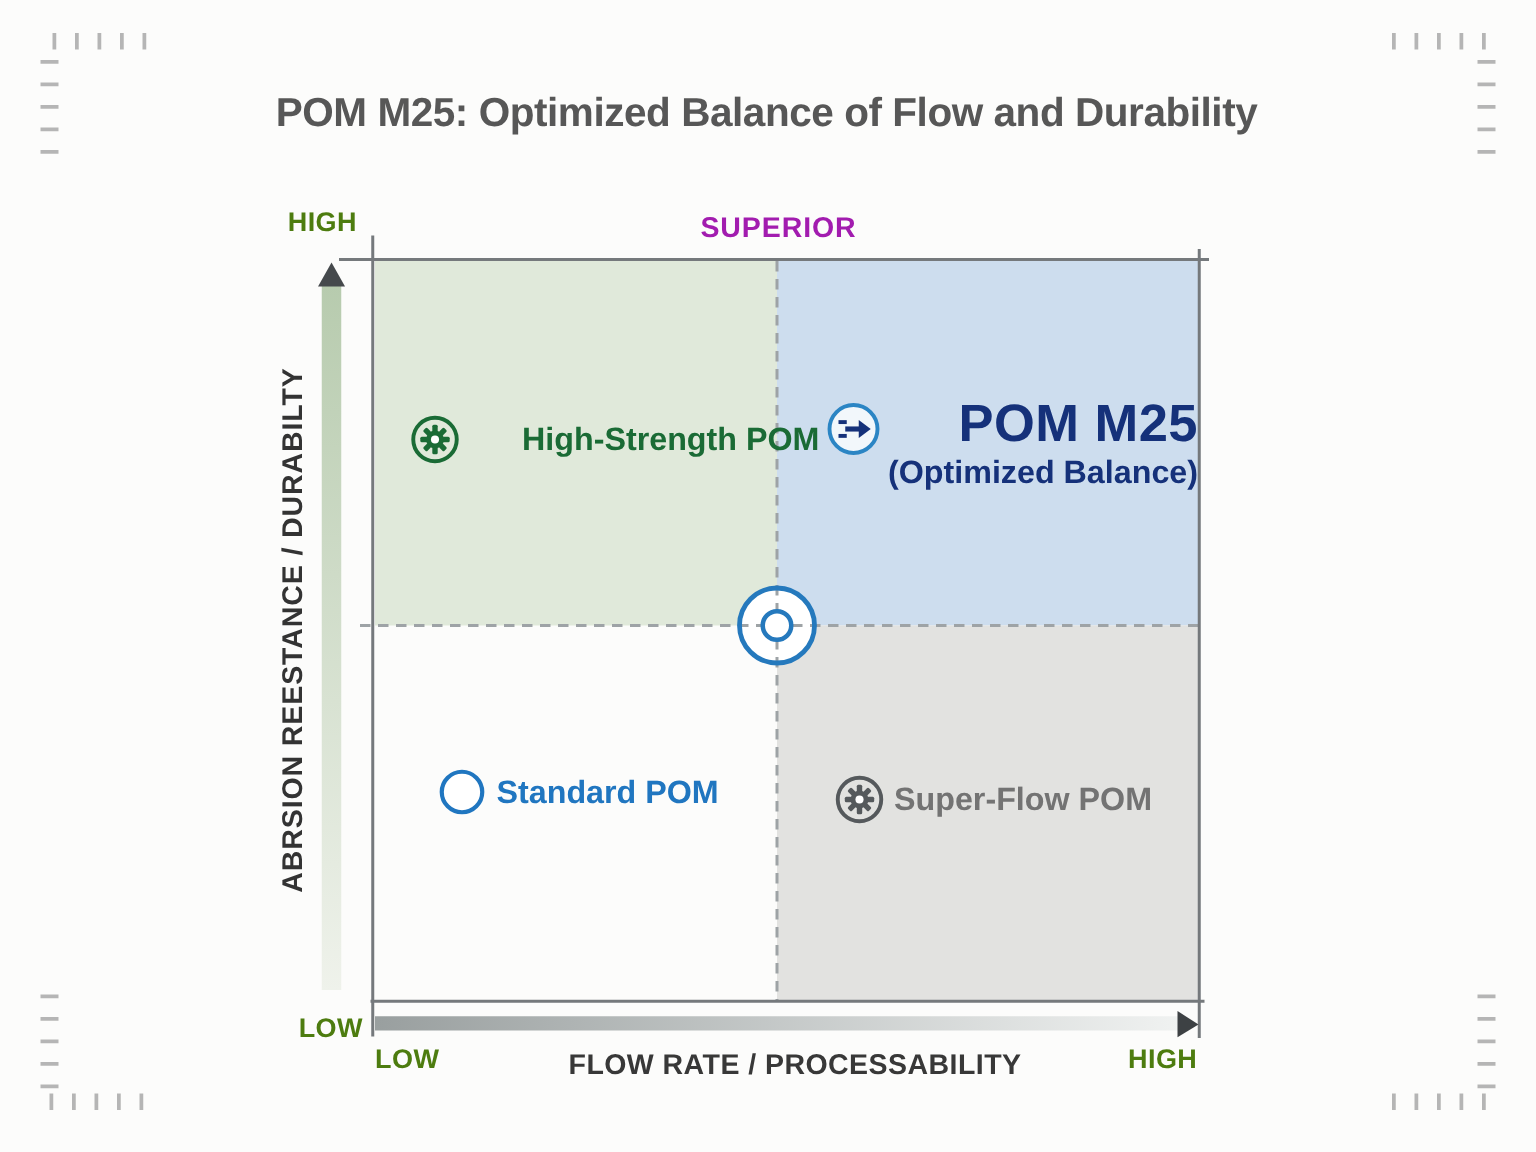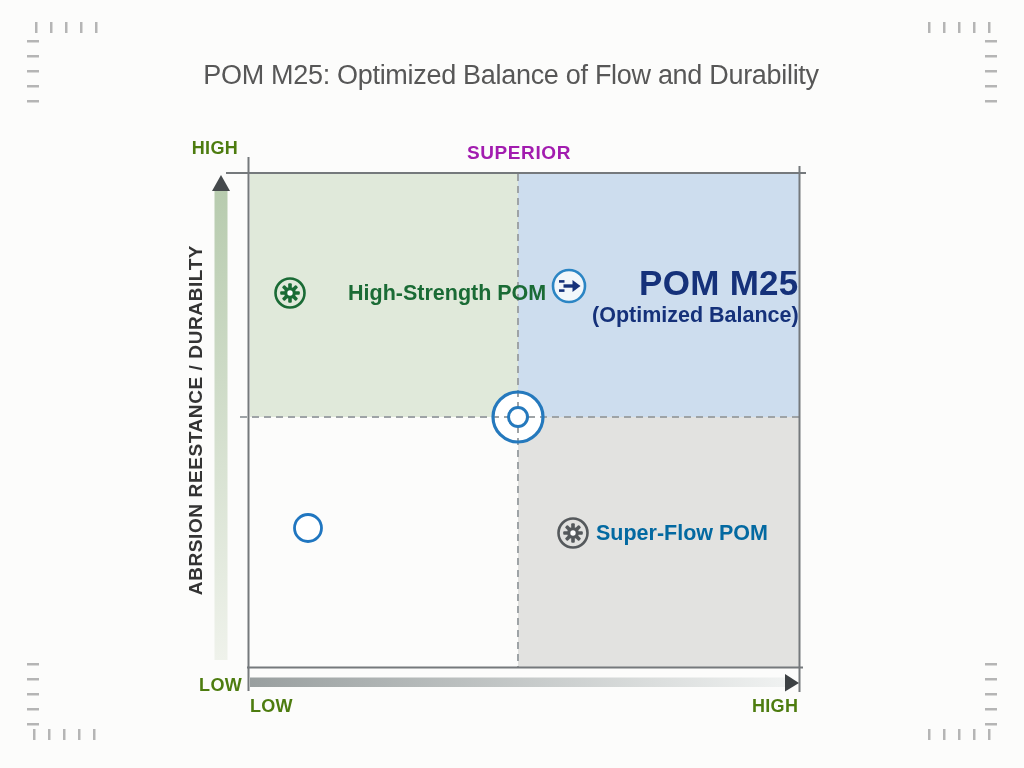--- a/index.html
+++ b/index.html
@@ -9,21 +9,21 @@
     font-family:"Liberation Sans","DejaVu Sans",sans-serif;
     overflow:hidden;
   }
   .canvas{
     position:relative;width:1024px;height:768px;
     background:#fcfcfb;
   }
   .abs{position:absolute;white-space:nowrap;}
   .title{
     left:511px;top:60px;transform:translateX(-50%);
-    font-size:27px;font-weight:400;color:#575757;letter-spacing:-0.3px;
+    font-size:27px;font-weight:700;color:#575757;letter-spacing:-0.3px;
   }
   .axis-end{
     font-size:18px;color:#4d7c0f;font-weight:700;letter-spacing:0.3px;
   }
   .y-high{left:186px;top:138px;width:52px;text-align:right;}
   .y-low{left:196px;top:675px;width:46px;text-align:right;}
   .x-low{left:250px;top:696px;}
   .x-high{left:752px;top:696px;}
   .superior{
     left:519px;top:142px;transform:translateX(-50%);
@@ -36,21 +36,21 @@
   .y-axis-label{
     left:196px;top:420px;
     transform:translate(-50%,-50%) rotate(-90deg);
     font-size:19px;font-weight:700;color:#333;letter-spacing:0.6px;
   }
   .q-label{font-weight:700;font-size:21.5px;}
   .q-tl{left:312px;top:281px;color:#1a6b35;margin-left:36px;}
   .q-tr-main{left:594px;top:263px;color:#15317a;font-size:35px;letter-spacing:0.3px;margin-left:45px;}
   .q-tr-sub{left:592px;top:303px;color:#15317a;}
   .q-bl{left:331px;top:516px;color:#2076c0;}
-  .q-br{left:596px;top:521px;color:#0369a1;}
+  .q-br{left:596px;top:521px;color:#737373;}
   svg.layer{position:absolute;left:0;top:0;}
 </style>
 </head>
 <body>
 
 <div class="canvas">
 
   <svg class="layer" width="1024" height="768" viewBox="0 0 1024 768">
     <defs>
       <linearGradient id="gradGreen" x1="0" y1="0" x2="0" y2="1">
@@ -172,20 +172,22 @@
     <use href="#gearGlyph" x="573" y="533" color="#55595c"></use>
   </svg>
 
   <div class="abs title">POM M25: Optimized Balance of Flow and Durability</div>
 
   <div class="abs axis-end y-high">HIGH</div>
   <div class="abs superior">SUPERIOR</div>
   <div class="abs y-axis-label">ABRSION REESTANCE / DURABILTY</div>
   <div class="abs axis-end y-low">LOW</div>
   <div class="abs axis-end x-low">LOW</div>
+  <div class="abs x-axis-label">FLOW RATE / PROCESSABILITY</div>
   <div class="abs axis-end x-high">HIGH</div>
 
   <div class="abs q-label q-tl">High-Strength POM</div>
   <div class="abs q-label q-tr-main">POM M25</div>
   <div class="abs q-label q-tr-sub">(Optimized Balance)</div>
+  <div class="abs q-label q-bl">Standard POM</div>
   <div class="abs q-label q-br">Super-Flow POM</div>
 
 </div>
 
 </body></html>

